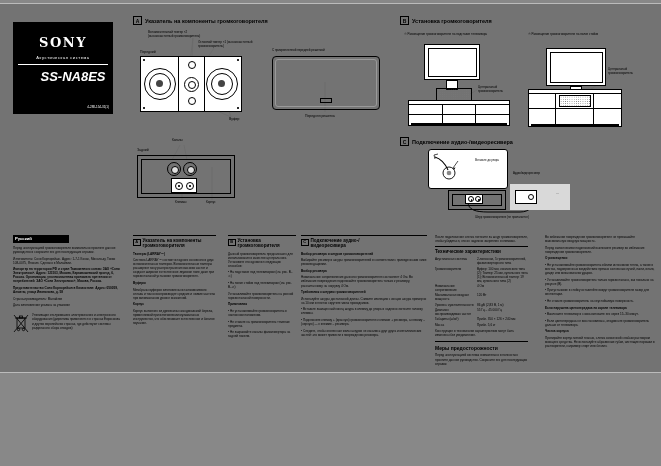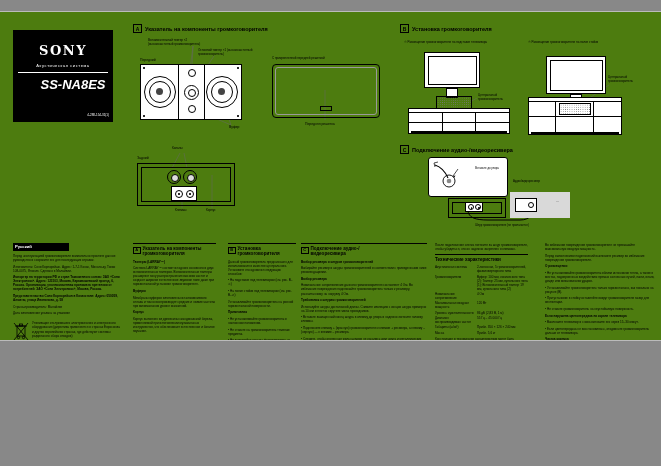--- a/index.html
+++ b/index.html
@@ -1,16 +1,16 @@
 <!DOCTYPE html>
 <html><head>
 <meta charset="utf-8">
 <style>
   html,body{margin:0;padding:0;background:#888;}
-  #page{position:relative;width:661px;height:328px;background:#4d7c0f;margin:12px auto;
+  #page{position:relative;width:661px;height:368px;background:#737373;margin:4px auto;
         font-family:"Liberation Sans",sans-serif;color:#000;overflow:hidden;
         box-shadow:0 0 0 1px #bbb;}
   .abs{position:absolute;}
   
   .sony-box{left:13px;top:18px;width:100px;height:92px;background:#000;color:#fff;}
   .sony-logo{position:absolute;top:13px;left:0;right:0;text-align:center;
              font-family:"DejaVu Serif",serif;font-weight:bold;font-size:13px;letter-spacing:1.5px;}
   .sony-tag{position:absolute;top:33px;left:0;right:0;text-align:center;font-size:4px;letter-spacing:.6px;}
   .sony-div{position:absolute;top:42px;left:5px;right:5px;border-top:1px solid #fff;}
   .sony-model{position:absolute;top:47px;left:0;right:0;text-align:center;font-weight:bold;font-size:13px;font-style:italic;padding-left:20px;}

